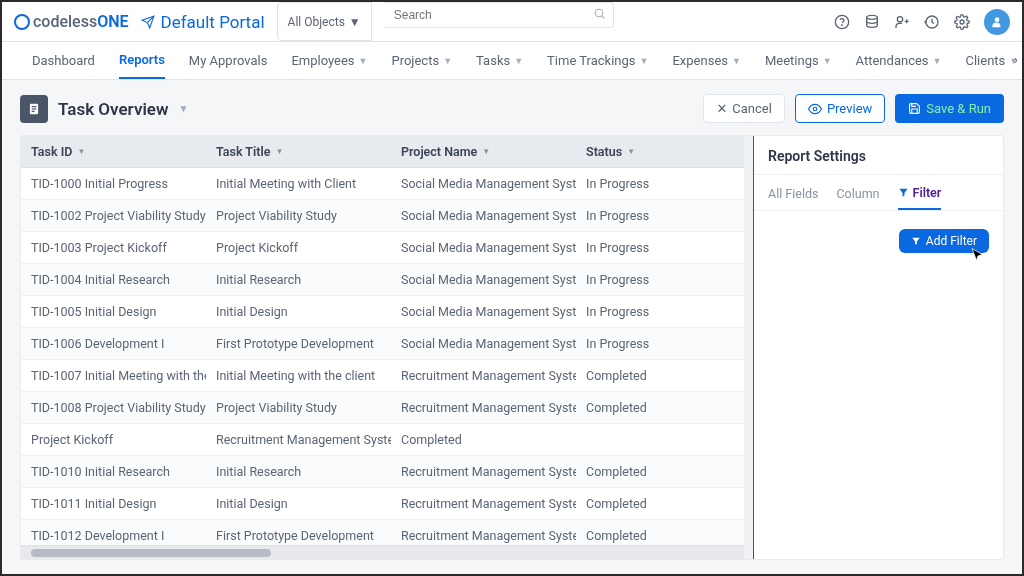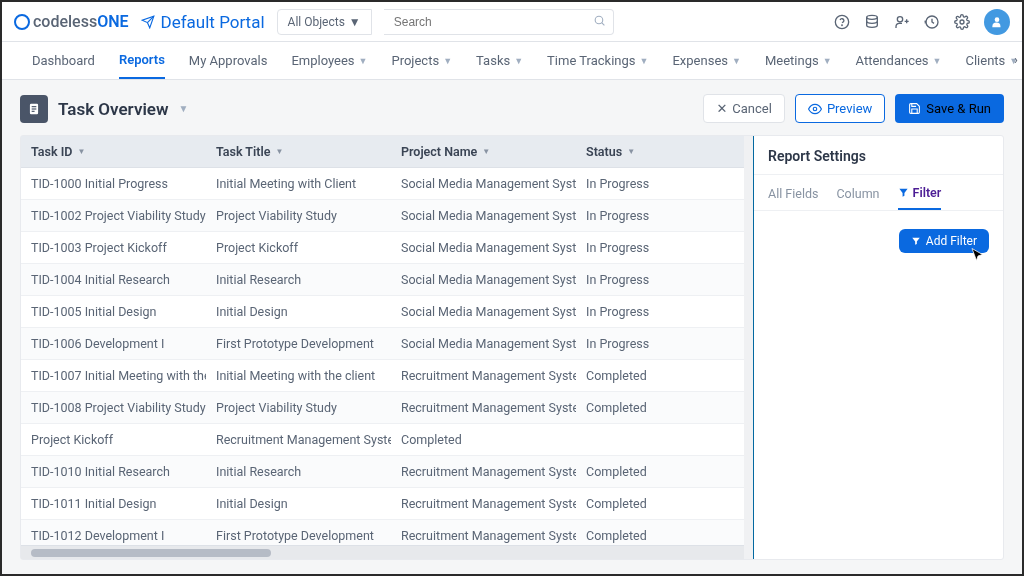--- a/index.html
+++ b/index.html
@@ -1,17 +1,17 @@
 <!DOCTYPE html>
 <html><head>
 <meta charset="utf-8">
 <style>
 * { margin: 0; padding: 0; box-sizing: border-box; }
 body { font-family: -apple-system, BlinkMacSystemFont, "Segoe UI", Roboto, sans-serif; font-size: 13px; color: #4a5568; background: #f5f6f7; width: 1024px; height: 576px; overflow: hidden; border: 2px solid #2a2a2a; }
-.topbar { height: 40px; background: #fff; display: flex; align-items: center; padding: 0 12px; border-bottom: 1px solid #e0e3e8; gap: 12px; }
+.topbar { height: 40px; background: #fff; display: flex; padding: 0 12px; border-bottom: 1px solid #e0e3e8; gap: 12px; }
 .logo { display: flex; align-items: center; gap: 3px; font-weight: 600; font-size: 16px; color: #0a69e0; }
 .logo .icon { width: 16px; height: 16px; border: 2px solid #0a69e0; border-radius: 50%; position: relative; }
 .logo .blue { color: #0a69e0; }
 .logo .grey { color: #5a6575; font-weight: 500; }
 .portal-link { display: flex; align-items: center; gap: 6px; color: #0a69e0; font-size: 17px; cursor: pointer; }
 .send-icon { display: inline-block; transform: rotate(0deg); }
 .obj-select { display: flex; align-items: center; gap: 4px; padding: 5px 10px; background: #fff; border: 1px solid #e0e3e8; border-radius: 4px 0 0 4px; font-size: 12px; color: #5a6575; cursor: pointer; }
 .search-box { position: relative; flex: 0 0 230px; }
 .search-box input { width: 100%; padding: 5px 28px 5px 10px; border: 1px solid #e0e3e8; border-left: none; border-radius: 0 4px 4px 0; font-size: 12px; color: #5a6575; outline: none; }
 .search-box .sicon { position: absolute; right: 8px; top: 5px; color: #a0aec0; font-size: 12px; }
@@ -25,21 +25,21 @@
 .nav-scroll { position: absolute; right: 4px; top: 10px; color: #5a6575; cursor: pointer; }
 .page { padding: 14px 18px; display: flex; flex-direction: column; height: calc(100% - 78px); }
 .header-row { display: flex; align-items: center; margin-bottom: 12px; }
 .page-title-wrap { display: flex; align-items: center; gap: 10px; }
 .title-icon { width: 28px; height: 28px; background: #4a5568; border-radius: 4px; display: flex; align-items: center; justify-content: center; color: #fff; font-size: 13px; }
 .page-title { font-size: 17px; font-weight: 600; color: #2d3748; }
 .header-actions { margin-left: auto; display: flex; gap: 10px; }
 .btn { display: flex; align-items: center; gap: 5px; padding: 6px 12px; border-radius: 4px; font-size: 13px; cursor: pointer; border: 1px solid transparent; }
 .btn-cancel { background: #fff; color: #5a6575; border-color: #e0e3e8; }
 .btn-preview { background: #fff; color: #0a69e0; border-color: #0a69e0; }
-.btn-save { background: #0a69e0; color: #000000; }
+.btn-save { background: #0a69e0; color: #86efac; }
 .content-row { display: flex; flex: 1; gap: 0; min-height: 0; background: #fff; border: 1px solid #e8eaee; border-radius: 3px; }
 .table-wrap { flex: 1; display: flex; flex-direction: column; min-width: 0; }
 .thead { display: flex; background: #e7ebf0; border-bottom: 1px solid #dde1e7; font-weight: 600; color: #3a4454; }
 .th, .td { padding: 8px 10px; display: flex; align-items: center; gap: 5px; font-size: 12.5px; overflow: hidden; text-overflow: ellipsis; white-space: nowrap; }
 .th { cursor: pointer; }
 .th .dd { font-size: 8px; color: #8893a2; }
 .col1 { flex: 0 0 185px; }
 .col2 { flex: 0 0 185px; }
 .col3 { flex: 0 0 185px; }
 .col4 { flex: 0 0 130px; }

